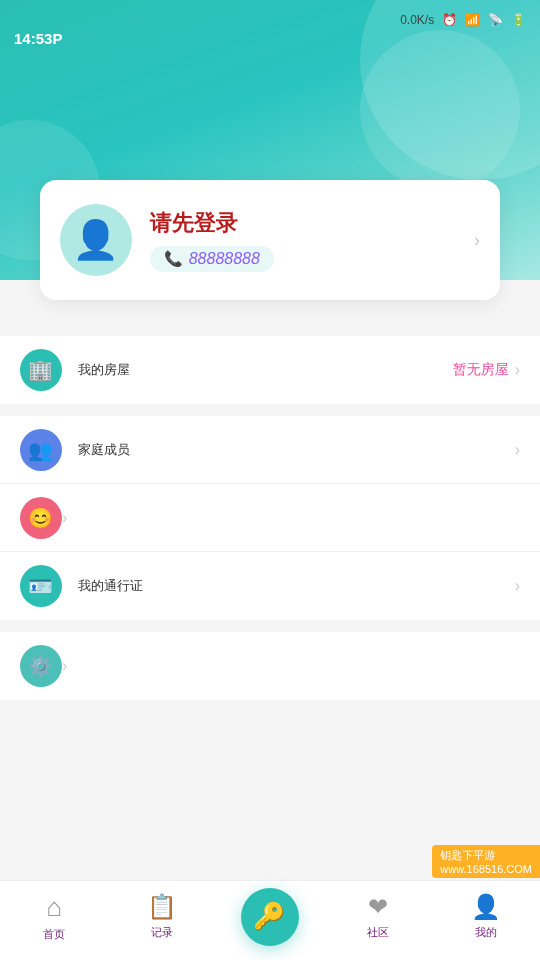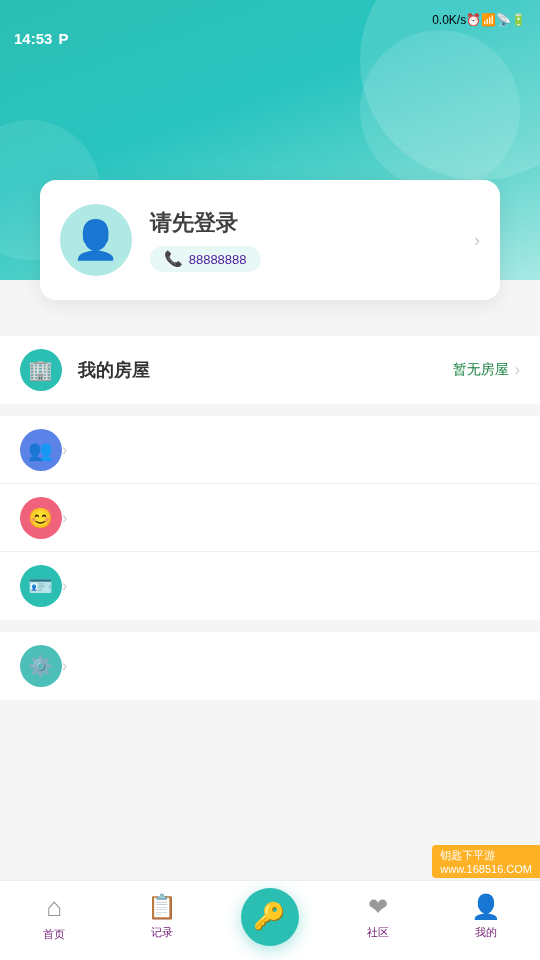--- a/index.html
+++ b/index.html
@@ -20,31 +20,30 @@
       height: 40px;
       display: flex;
       align-items: center;
       justify-content: space-between;
       padding: 0 14px;
       z-index: 10;
     }
     .status-left {
       display: flex;
       align-items: center;
-      gap: 6px;
       color: #fff;
       font-size: 15px;
       font-weight: 600;
       margin-top: 36px;
     }
     .status-right {
       display: flex;
       align-items: center;
-      gap: 0;
-      color: #000000;
+      gap: 8px;
+      color: #404040;
       font-size: 12px;
     }
 
     
     .header-bg {
       position: absolute;
       top: 0; left: 0; right: 0;
       height: 280px;
       background: linear-gradient(160deg, #2bbfb3 0%, #29c4c0 40%, #5dd4cc 70%, #a8e8e4 100%);
       overflow: hidden;
@@ -105,39 +104,40 @@
       color: #6cccc7;
       font-size: 38px;
     }
     .profile-info {
       flex: 1;
       margin-left: 18px;
     }
     .profile-name {
       font-size: 22px;
       font-weight: 600;
-      color: #404040;
+      color: #b91c1c;
       margin-bottom: 8px;
     }
     .profile-phone {
       display: flex;
       align-items: center;
       gap: 6px;
       background: #e8f8f7;
       border-radius: 20px;
       padding: 4px 14px;
       width: fit-content;
     }
     .phone-icon {
       color: #2bbfb3;
       font-size: 15px;
     }
     .phone-text {
-      font-size: 13px;
-      color: #4c1d95;
+      font-size: 16px;
+      color: #8b5cf6;
+      font-style: italic;
     }
     .profile-arrow {
       color: #ccc;
       font-size: 18px;
       margin-left: 10px;
     }
 
     
     .main-content {
       position: absolute;
@@ -175,28 +175,28 @@
       font-size: 20px;
     }
     .icon-green { background: #2bbfb3; }
     .icon-blue { background: #5b82e6; }
     .icon-pink { background: #f0627c; }
     .icon-teal { background: #2bbfb3; }
     .icon-teal2 { background: #4cbfb8; }
 
     .menu-label {
       flex: 1;
-      font-size: 18px;
+      font-size: 13px;
       color: #333;
       margin-left: 16px;
-      font-weight: 700;
+      font-weight: 400;
     }
     .menu-right-text {
       font-size: 14px;
-      color: #15803d;
+      color: #ec4899;
       margin-right: 6px;
     }
     .menu-arrow {
       color: #ccc;
       font-size: 16px;
     }
 
     
     .bottom-nav {
       position: absolute;
@@ -310,32 +310,34 @@
       <span class="menu-right-text">暂无房屋</span>
       <span class="menu-arrow">›</span>
     </div>
   </div>
 
   <div class="menu-section" style="margin-top:12px;">
     <div class="menu-item">
       <div class="menu-icon-wrap icon-blue">
         <span style="color:#fff; font-size:20px;">👥</span>
       </div>
+      <span class="menu-label">家庭成员</span>
       <span class="menu-arrow">›</span>
     </div>
     <div class="menu-item">
       <div class="menu-icon-wrap icon-pink">
         <span style="color:#fff; font-size:20px;">😊</span>
       </div>
       <span class="menu-arrow">›</span>
     </div>
     <div class="menu-item">
       <div class="menu-icon-wrap icon-teal">
         <span style="color:#fff; font-size:20px;">🪪</span>
       </div>
+      <span class="menu-label">我的通行证</span>
       <span class="menu-arrow">›</span>
     </div>
   </div>
 
   <div class="menu-section" style="margin-top:12px;">
     <div class="menu-item">
       <div class="menu-icon-wrap icon-teal2">
         <span style="color:#fff; font-size:20px;">⚙️</span>
       </div>
       <span class="menu-arrow">›</span>

